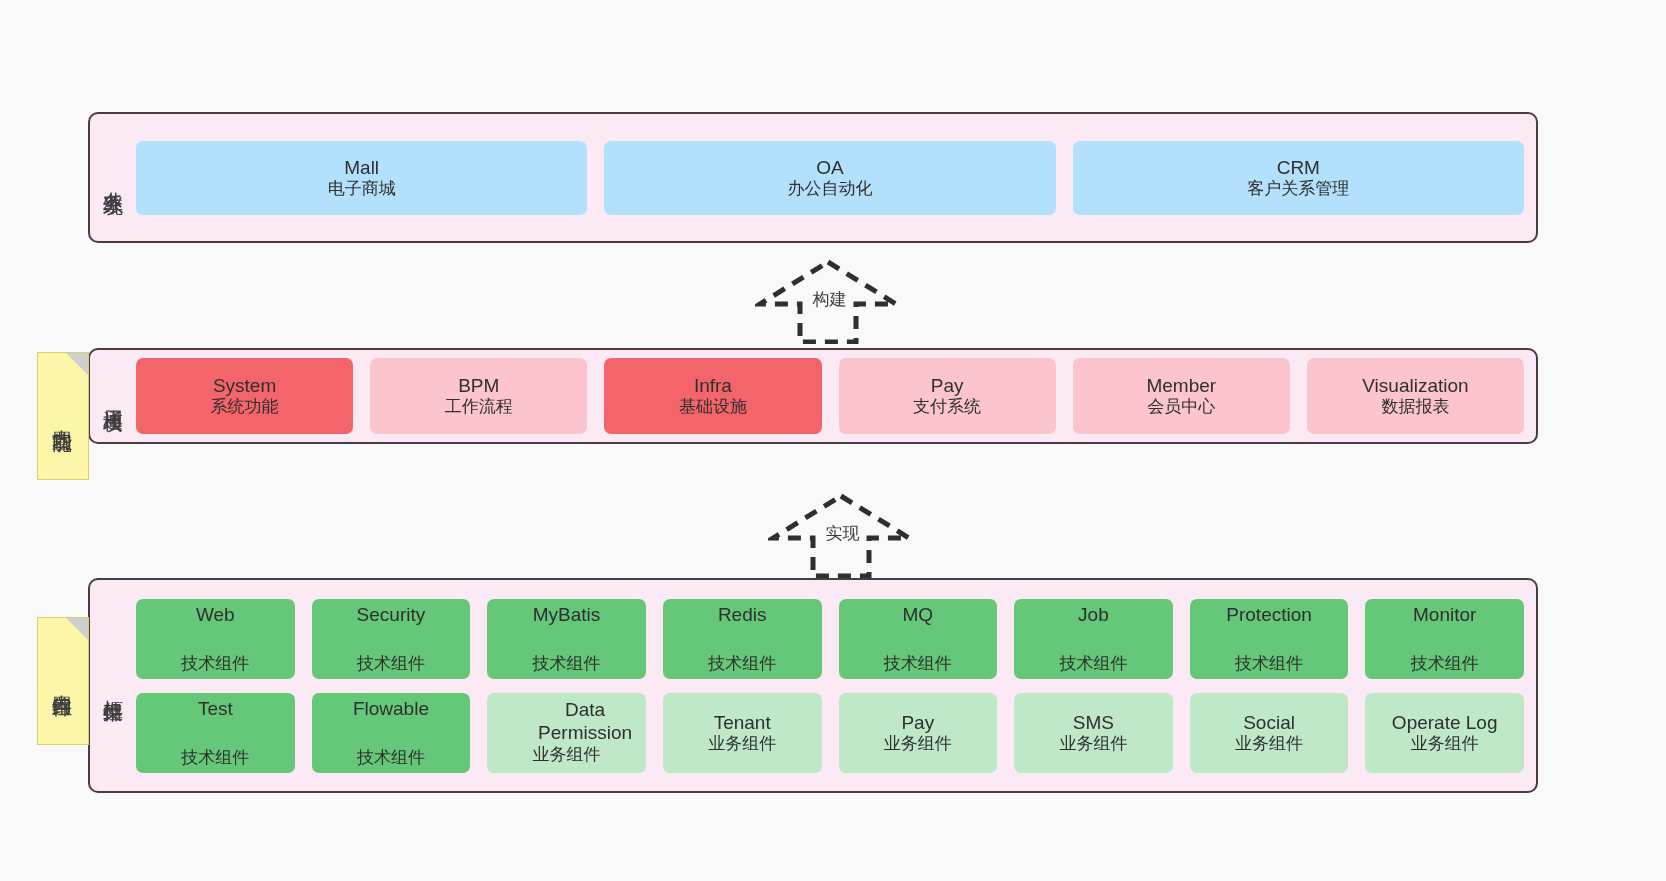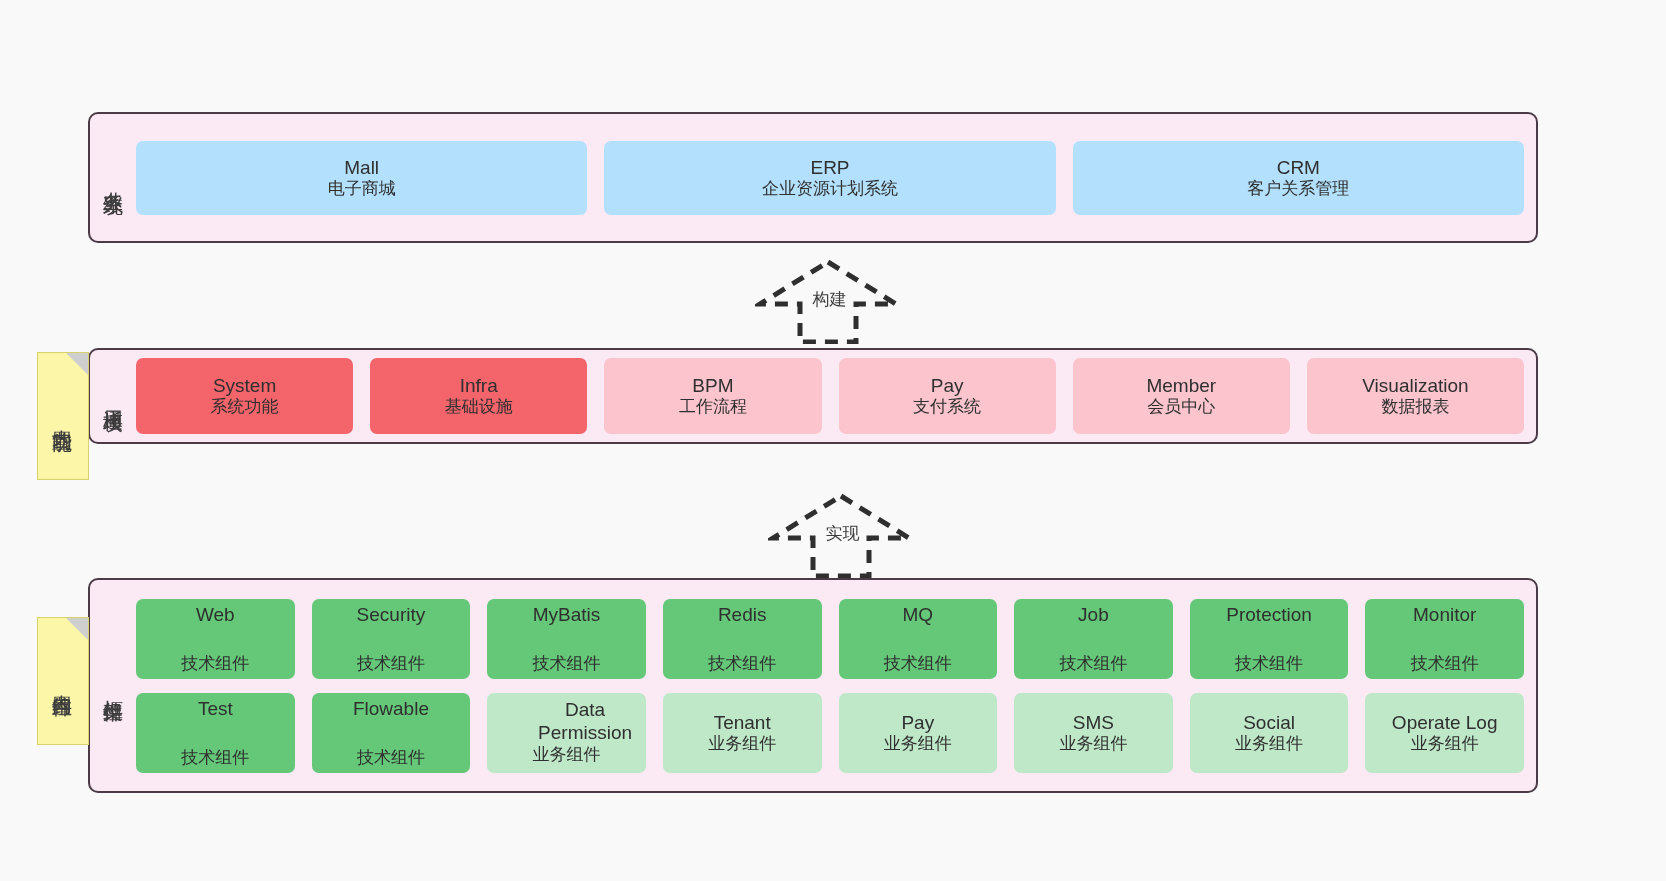--- a/index.html
+++ b/index.html
@@ -198,22 +198,22 @@
 
   <div class="layer" id="layer-business">
     <div class="layer-title">业务系统</div>
     <div class="layer-body">
       <div class="row">
         <div class="box c-blue">
           <div class="b-title">Mall</div>
           <div class="b-sub">电子商城</div>
         </div>
         <div class="box c-blue">
-          <div class="b-title">ERP</div>
-          <div class="b-sub">企业资源计划系统</div>
+          <div class="b-title">OA</div>
+          <div class="b-sub">办公自动化</div>
         </div>
         <div class="box c-blue">
           <div class="b-title">CRM</div>
           <div class="b-sub">客户关系管理</div>
         </div>
       </div>
     </div>
   </div>
 
   <div class="arrow" id="arrow-build">
@@ -229,27 +229,27 @@
   </div>
 
   <div class="layer" id="layer-common">
     <div class="layer-title">通用模块</div>
     <div class="layer-body">
       <div class="row">
         <div class="box c-red">
           <div class="b-title">System</div>
           <div class="b-sub">系统功能</div>
         </div>
+        <div class="box c-pink">
+          <div class="b-title">BPM</div>
+          <div class="b-sub">工作流程</div>
+        </div>
         <div class="box c-red">
           <div class="b-title">Infra</div>
           <div class="b-sub">基础设施</div>
-        </div>
-        <div class="box c-pink">
-          <div class="b-title">BPM</div>
-          <div class="b-sub">工作流程</div>
         </div>
         <div class="box c-pink">
           <div class="b-title">Pay</div>
           <div class="b-sub">支付系统</div>
         </div>
         <div class="box c-pink">
           <div class="b-title">Member</div>
           <div class="b-sub">会员中心</div>
         </div>
         <div class="box c-pink">

